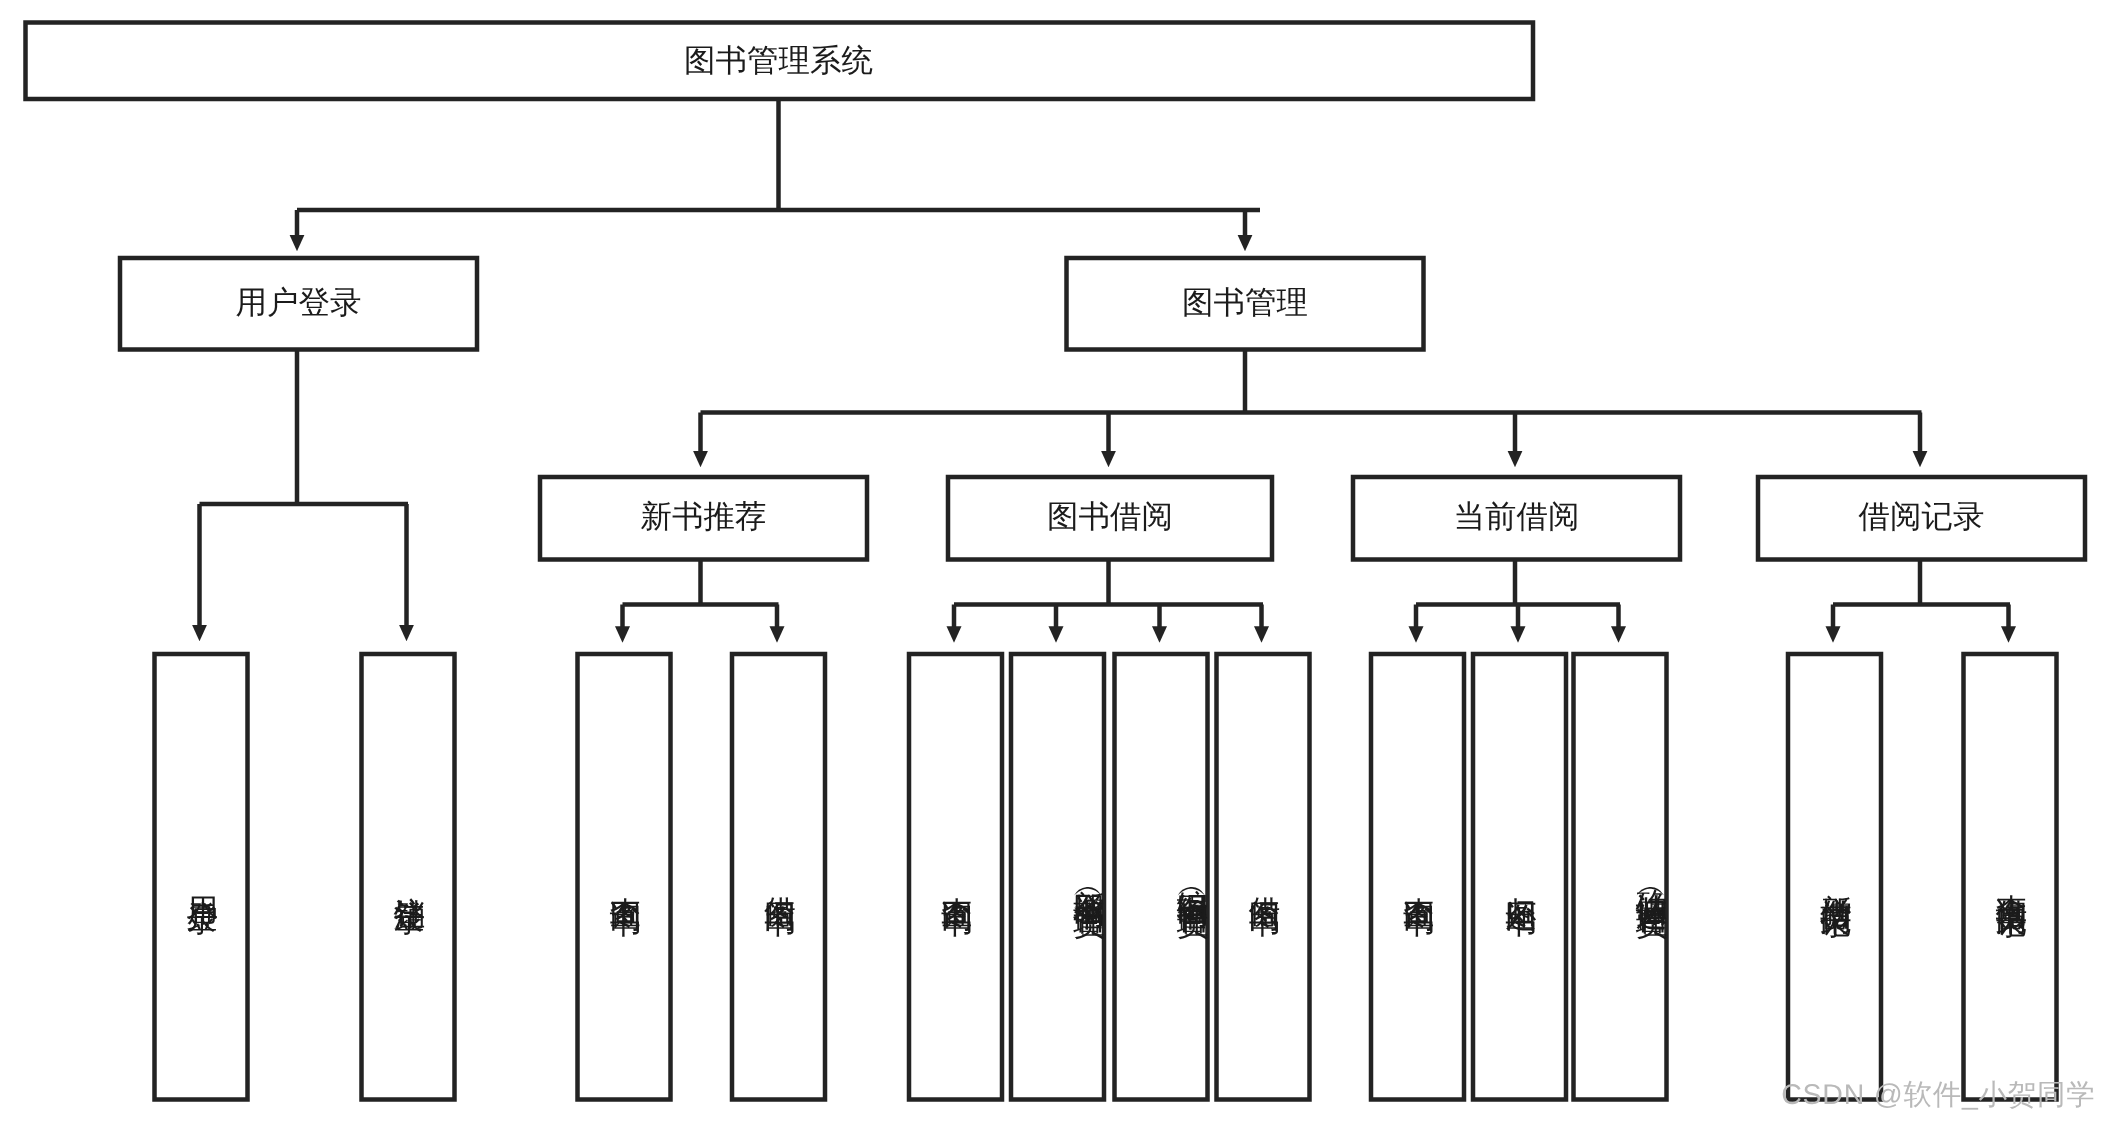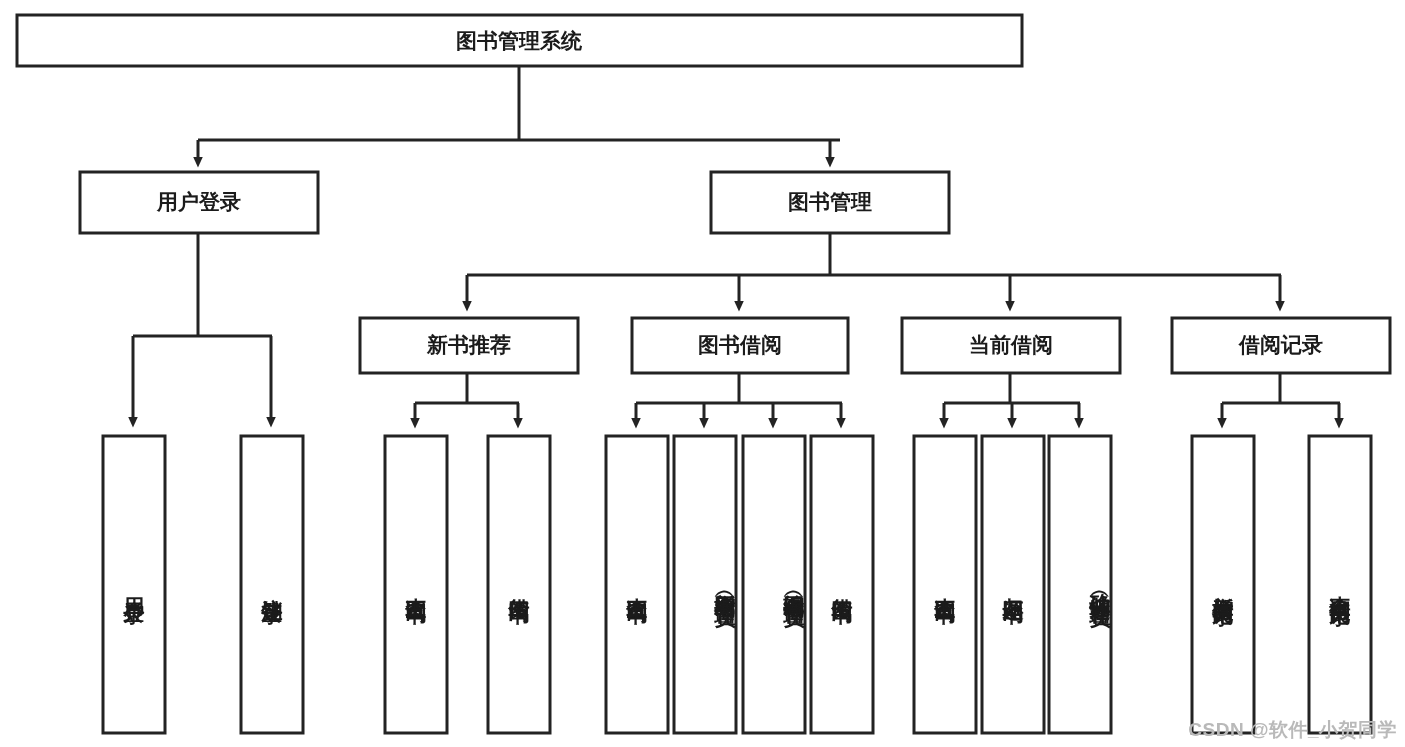--- a/index.html
+++ b/index.html
@@ -12,21 +12,20 @@
     height: 747px;
     font-family: "Liberation Sans", "DejaVu Sans", sans-serif;
     overflow: hidden;
     position: relative;
   }
   #diagram-root {
     position: relative;
     width: 1405px;
     height: 747px;
     background: #ffffff;
-    font-weight: bold;
   }
   svg.diagram-canvas {
     position: absolute;
     left: 0;
     top: 0;
     width: 1405px;
     height: 747px;
   }
   .node-box {
     fill: #ffffff;

